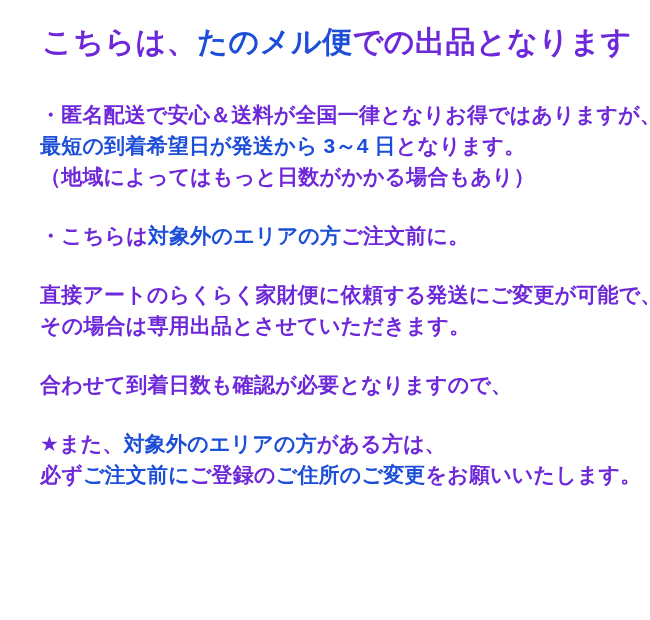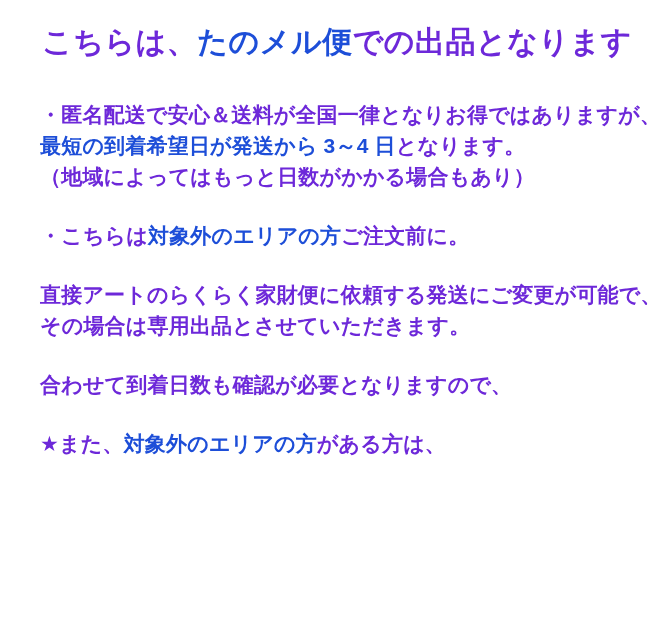--- a/index.html
+++ b/index.html
@@ -59,15 +59,16 @@
       </p>
       <p class="paragraph">
         <span class="line"><span class="seg-black">直接アートのらくらく家財便に依頼する発送にご変更が可能で、</span></span>
         <span class="line"><span class="seg-black">その場合は専用出品とさせていただきます。</span></span>
       </p>
       <p class="paragraph">
         <span class="line"><span class="seg-black">合わせて到着日数も確認が必要となりますので、</span></span>
       </p>
       <p class="paragraph">
         <span class="line"><span class="seg-black">★また、</span><span class="seg-red">対象外のエリアの方</span><span class="seg-black">がある方は、</span></span>
+        <span class="line"><span class="seg-black">必ず</span><span class="seg-red">ご注文前に</span><span class="seg-black">ご登録の</span><span class="seg-red">ご住所のご変更</span><span class="seg-black">をお願いいたします。</span></span>
       </p>
     </div>
 </div>
 
 </body></html>

